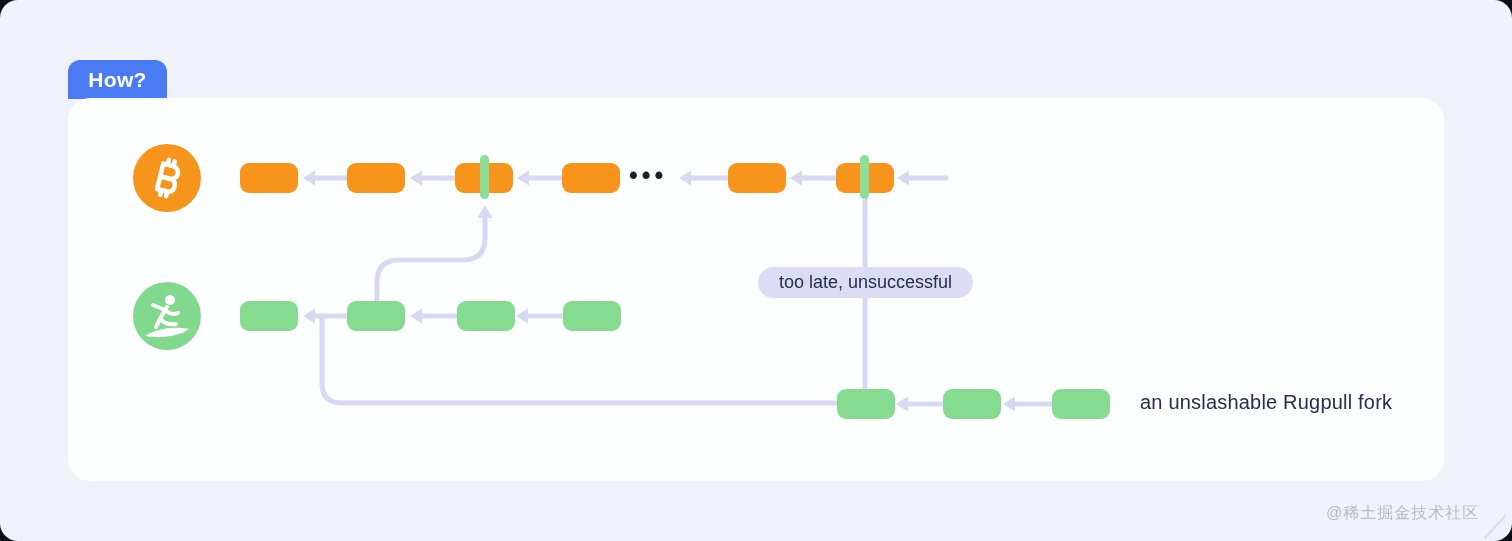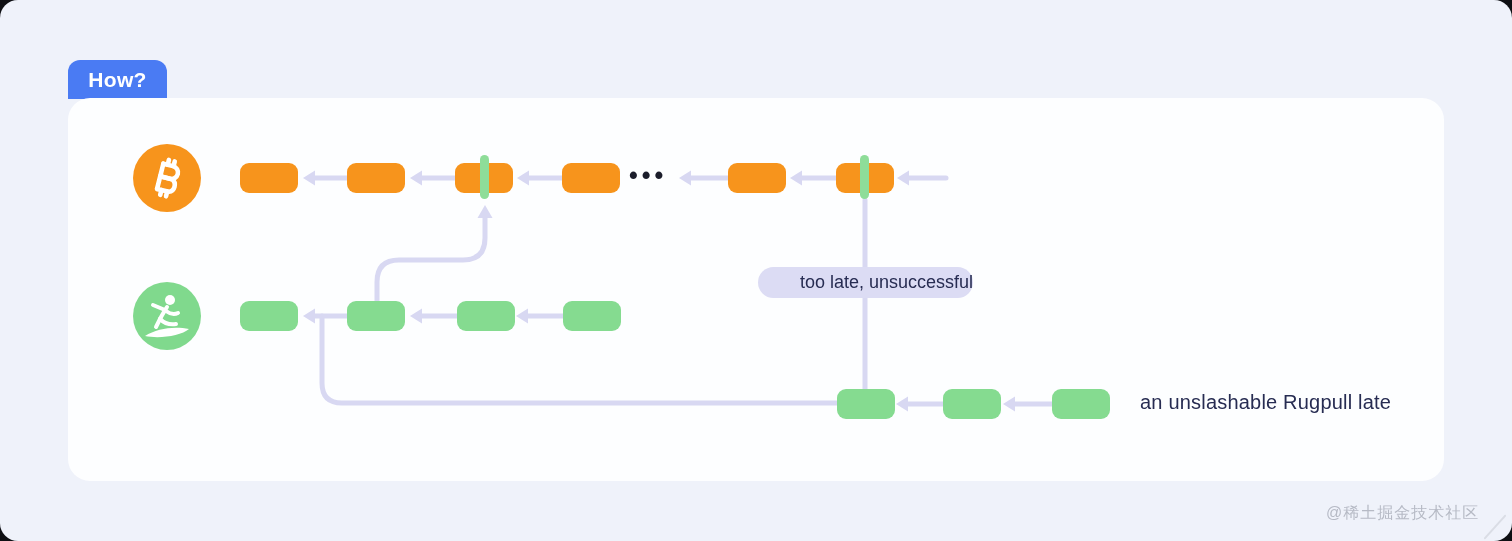--- a/index.html
+++ b/index.html
@@ -33,21 +33,21 @@
   .lines{position:absolute;left:0;top:0;pointer-events:none;}
   .shaft{stroke:var(--connector-lavender,#d8d8f2);stroke-width:5;fill:none;stroke-linecap:round;}
   .head{fill:var(--connector-lavender,#d8d8f2);}
   .dots{
     position:absolute;left:629px;top:160px;width:48px;
     color:#1b1d2b;font-size:25px;font-weight:700;letter-spacing:4px;line-height:30px;
   }
   .pill{
     position:absolute;left:758px;top:267px;width:215px;height:31px;
     background:var(--label-pill-bg,#dcdcf4);border-radius:16px;
-    display:flex;align-items:center;justify-content:flex-end;
+    display:flex;align-items:center;justify-content:center;
     color:var(--text-dark,#272c52);font-size:18px;font-weight:500;
   }
   .fork-label{
     position:absolute;left:1140px;top:391px;
     color:var(--text-dark,#272c52);font-size:20px;font-weight:500;letter-spacing:.2px;
   }
   .watermark{
     position:absolute;left:1326px;top:503px;
     color:#b6bac5;font-size:16px;letter-spacing:1px;
   }
@@ -152,17 +152,17 @@
   <div class="block green row-rug" style="left:457px"></div>
   <div class="block green row-rug" style="left:563px"></div>
 
   <div class="block green row-fork" style="left:837px"></div>
   <div class="block green row-fork" style="left:943px"></div>
   <div class="block green row-fork" style="left:1052px"></div>
 
   <div class="pill">
     <span>too late, unsuccessful</span>
   </div>
-  <div class="fork-label">an unslashable Rugpull late</div>
+  <div class="fork-label">an unslashable Rugpull fork</div>
 
   <div class="watermark">@稀土掘金技术社区</div>
   <div class="cursor-artifact"></div>
 </div>
 
 </body></html>

